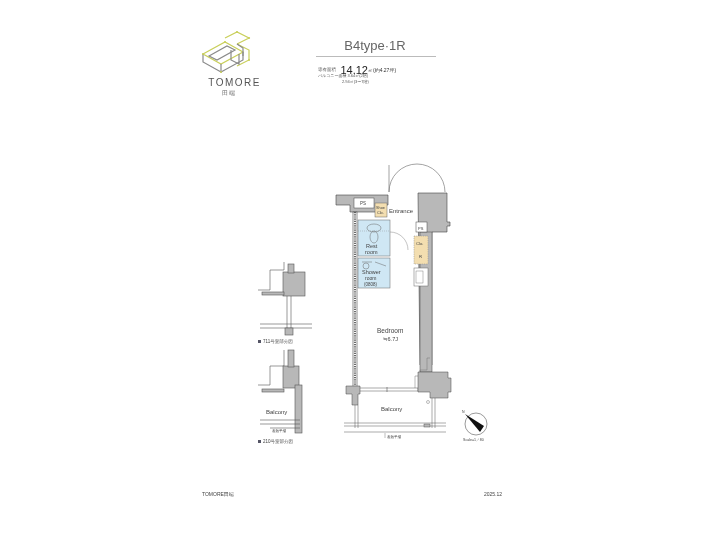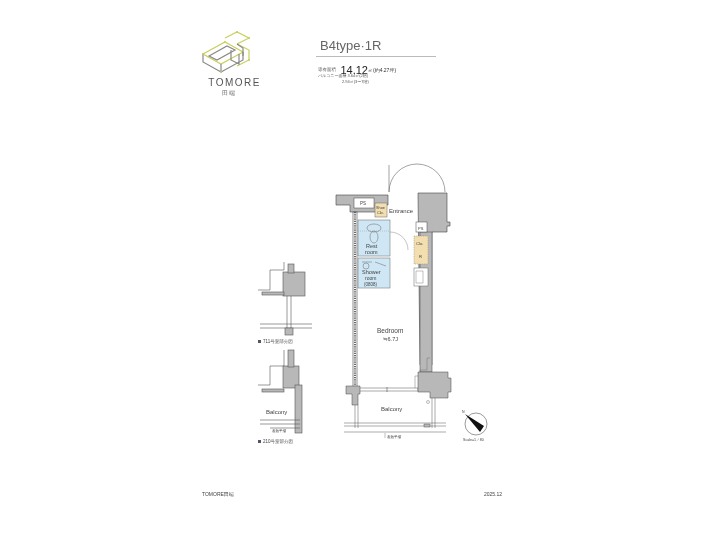--- a/index.html
+++ b/index.html
@@ -1,21 +1,21 @@
 <!DOCTYPE html>
 <html><head>
 <meta charset="utf-8">
 <style>
   html,body{margin:0;padding:0;background:#ffffff;}
   body{width:720px;height:540px;position:relative;overflow:hidden;font-family:"Liberation Sans","DejaVu Sans",sans-serif;color:#333;}
   .abs{position:absolute;}
   .logo{left:197px;top:30px;width:60px;height:70px;}
   .logo-word{left:197px;top:77px;width:64px;text-align:right;font-size:10px;letter-spacing:1.5px;color:#555;}
   .logo-sub{left:197px;top:89px;width:64px;text-align:center;font-size:6px;color:#666;letter-spacing:1px;}
-  .type-title{left:320px;top:38px;width:110px;font-size:13px;color:#666;}
+  .type-title{left:320px;top:38px;width:110px;text-align:center;font-size:13px;color:#666;}
   .title-rule{left:316px;top:56px;width:120px;height:0;border-top:1px solid #bbb;}
   .area-row{left:318px;top:60px;white-space:nowrap;}
   .area-label{font-size:4.5px;color:#555;vertical-align:middle;}
   .area-num{font-size:11px;font-weight:normal;color:#222;vertical-align:middle;}
   .area-unit{font-size:5px;color:#333;vertical-align:middle;}
   .balc-row{left:318px;top:73px;font-size:4px;color:#555;line-height:6px;}
   .plan{left:240px;top:150px;width:260px;height:310px;}
   .footer-left{left:202px;top:491px;font-size:5px;color:#444;}
   .footer-right{left:484px;top:491px;font-size:5px;color:#444;}
   .lbl{font-family:"Liberation Sans","DejaVu Sans",sans-serif;fill:#444;}

